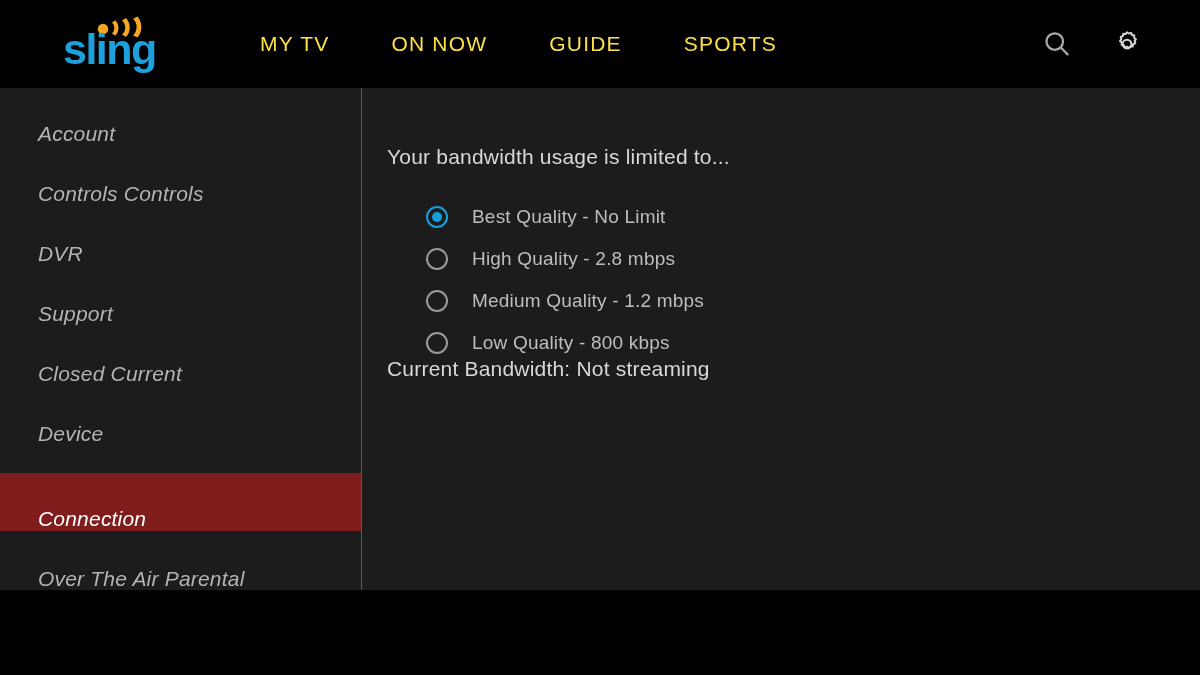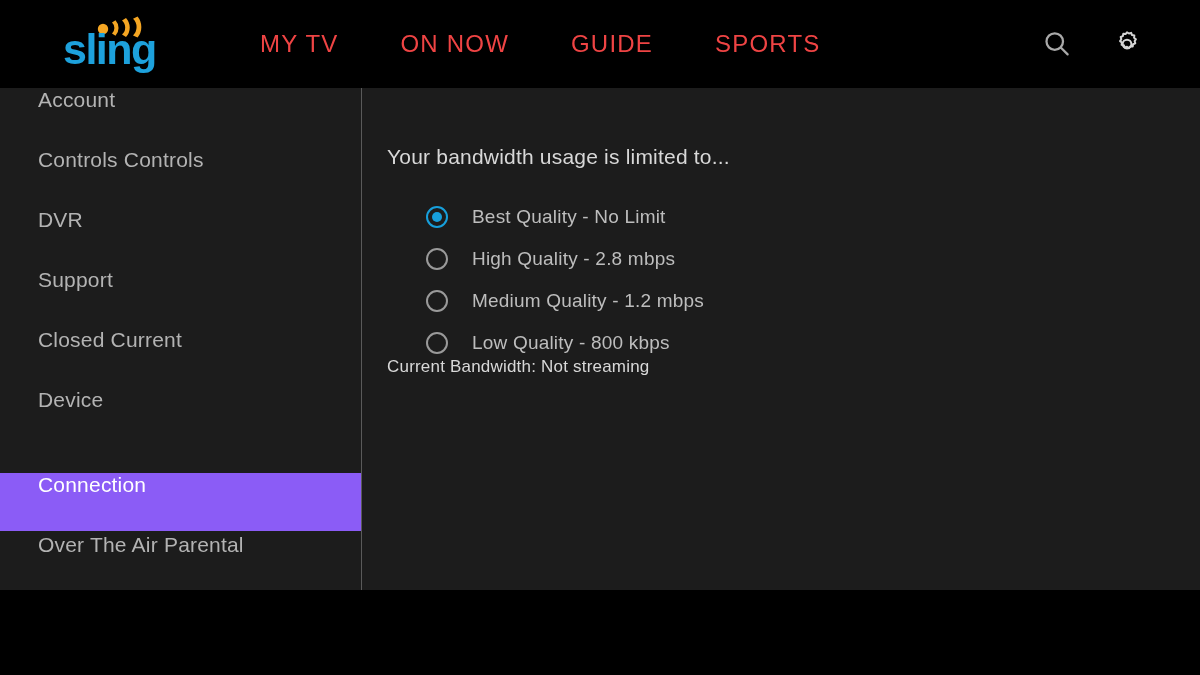--- a/index.html
+++ b/index.html
@@ -54,22 +54,22 @@
   .nav {
     position: absolute;
     left: 260px;
     top: 0;
     height: 88px;
     display: flex;
     align-items: center;
     gap: 62px;
   }
   .nav-item {
-    color: #ef4444;
-    font-size: 24px;
+    color: #fde047;
+    font-size: 21px;
     letter-spacing: 1.2px;
     cursor: pointer;
     white-space: nowrap;
   }
 
   .header-icons {
     position: absolute;
     right: 58px;
     top: 0;
     height: 88px;
@@ -100,33 +100,34 @@
     width: 1px;
     height: 587px;
     background: #5a5a5a;
   }
   .side-item {
     position: absolute;
     left: 0;
     width: 361px;
     height: 58px;
     display: flex;
-    align-items: flex-start;
+    align-items: flex-end;
     cursor: pointer;
     box-sizing: border-box;
     padding-left: 38px;
+    font-style: italic;
   }
   .side-item span {
     font-size: 21px;
     color: #b3b3b3;
     letter-spacing: 0.2px;
     white-space: nowrap;
   }
   .side-item.active {
-    background: #8b5cf6;
+    background: #7f1d1d;
   }
   .side-item.active span {
     color: #ffffff;
   }
 
   
   .content {
     position: absolute;
     top: 88px;
     left: 362px;
@@ -181,21 +182,21 @@
     margin-left: 24px;
     font-size: 19px;
     color: #bdbdbd;
     letter-spacing: 0.2px;
     white-space: nowrap;
   }
   .current-bandwidth {
     position: absolute;
     left: 25px;
     top: 253px;
-    font-size: 17px;
+    font-size: 21px;
     color: #d8d8d8;
     letter-spacing: 0.2px;
     white-space: nowrap;
   }
 </style>
 </head>
 <body>
 
 <div id="app">
 

